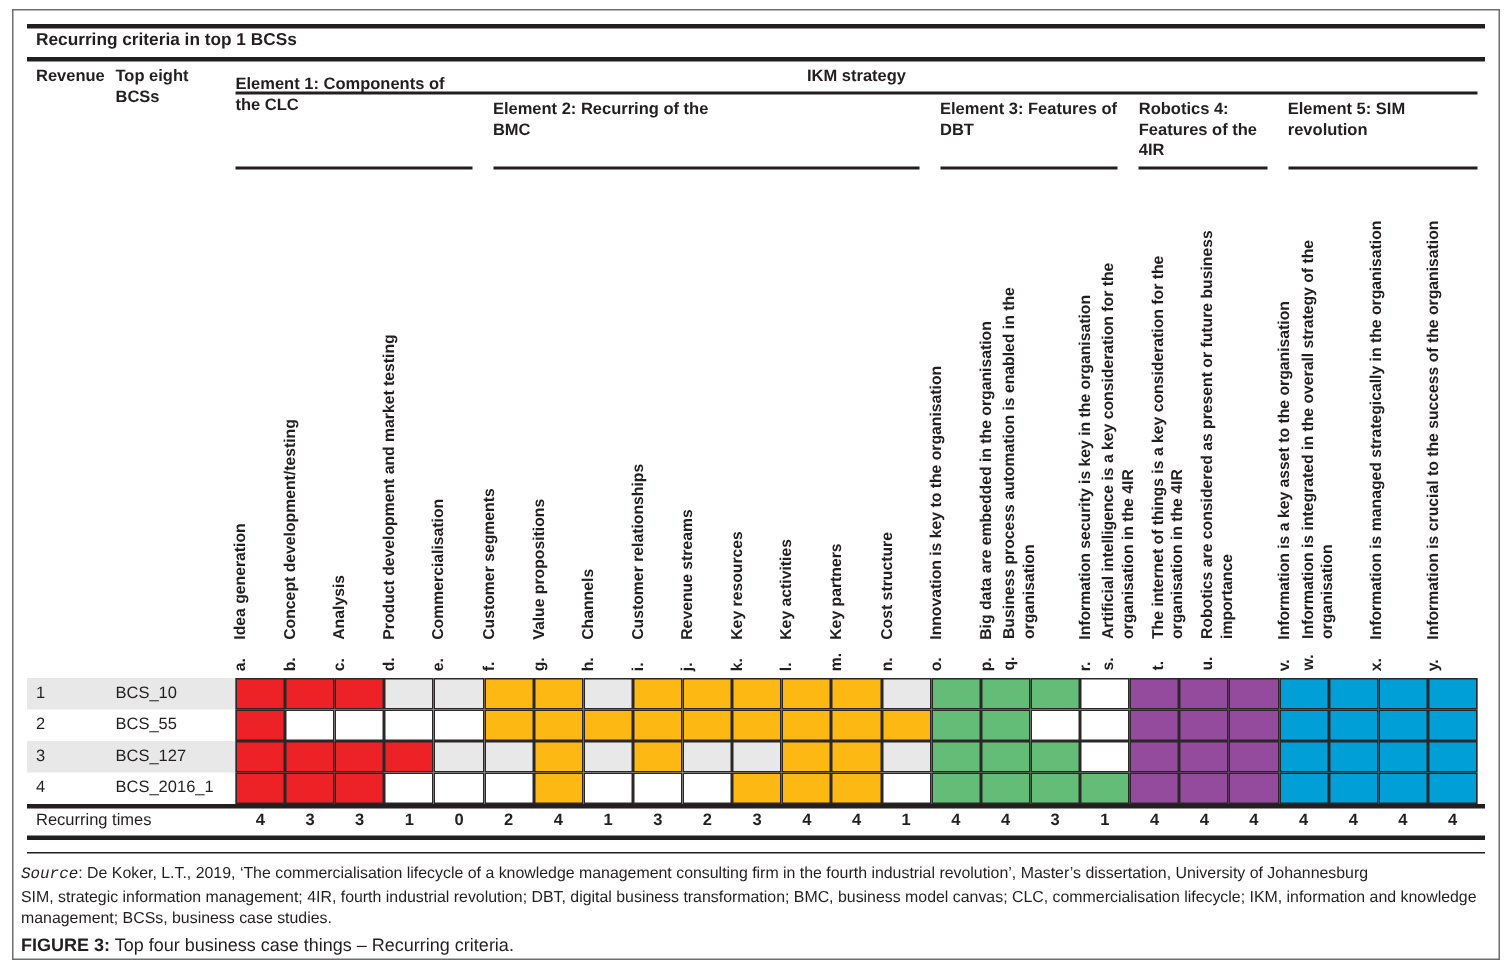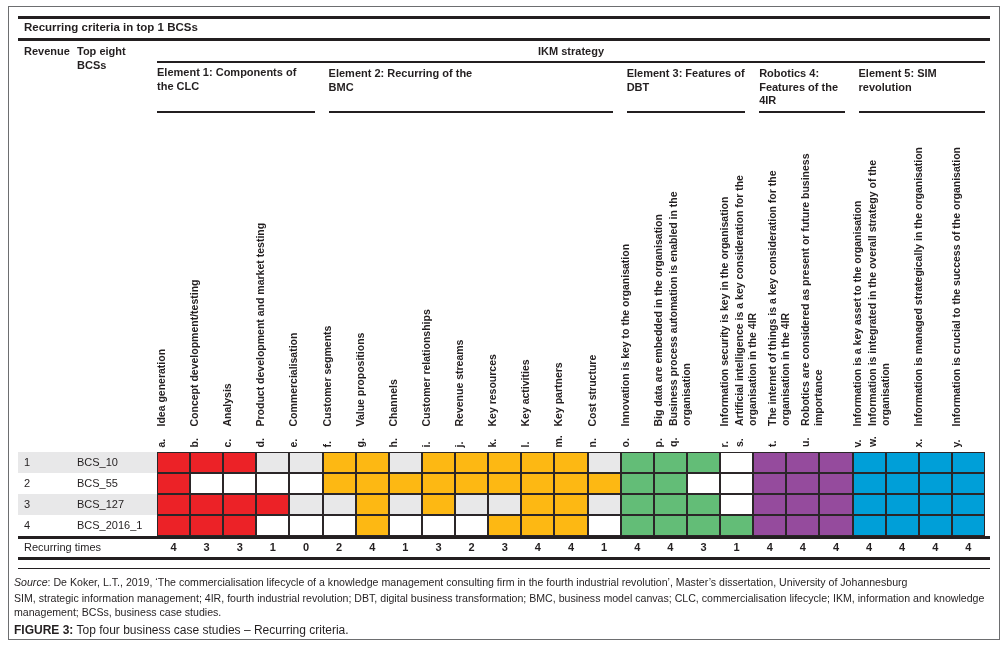--- a/index.html
+++ b/index.html
@@ -22,38 +22,38 @@
   .rletter { display:inline-block; width:21px; margin-left:-21px; }
   .stripe { position:absolute; left:18px; width:139px; height:21px; background:#E8E8E9; }
   .rownum  { position:absolute; left:24px; font-size:11px; line-height:21px; }
   .rowname { position:absolute; left:77px; font-size:11px; line-height:21px; }
   .cell { position:absolute; box-sizing:border-box; border:1px solid #2b2628; }
   .rnum { position:absolute; top:541px; text-align:center; font-size:11px; font-weight:bold; }
   .rectimes { position:absolute; left:24px; top:541px; font-size:11px; }
   .foot { position:absolute; left:14px; font-size:10.6px; line-height:13.5px; width:976px; }
   .caption { position:absolute; left:14px; top:623px; font-size:12px; }
   .caption .cb { font-weight:bold; }
-  .src-pre { font-style:italic; }
+  .src-pre { font-style:italic;font-family:Liberation Mono, monospace; }
 </style>
 </head>
 <body>
 
 <div class="frame"></div>
 
 <div class="rule" style="left:18px; top:16px; width:972px; height:2.5px;"></div>
 <div class="title">Recurring criteria in top 1 BCSs</div>
 <div class="rule" style="left:18px; top:38px; width:972px; height:2.5px;"></div>
 
 <div class="hdr" style="left:24px; top:45px;">Revenue</div>
 <div class="hdr" style="left:77px; top:45px; width:62px;">Top eight BCSs</div>
 <div class="ikm">IKM strategy</div>
 <div class="rule" style="left:157px; top:61px; width:828px; height:1.5px;"></div>
 
 <div id="group-headers">
-    <div class="hdr" style="left: 157px; top: 66px; width: 150px;">Element 1: Components of the CLC</div>
+    <div class="hdr" style="left: 157px; top: 50px; width: 150px;">Element 1: Components of the CLC</div>
     <div class="rule" style="left: 157px; top: 111px; height: 1.5px; width: 157.6px;"></div>
     <div class="hdr" style="left: 328.6px; top: 67px; width: 168px;">Element 2: Recurring of the BMC</div>
     <div class="rule" style="left: 328.6px; top: 111px; height: 1.5px; width: 284.08px;"></div>
     <div class="hdr" style="left: 626.68px; top: 67px; width: 126px;">Element 3: Features of DBT</div>
     <div class="rule" style="left: 626.68px; top: 111px; height: 1.5px; width: 118.48px;"></div>
     <div class="hdr" style="left: 759.16px; top: 67px; width: 84px;">Robotics 4: Features of the 4IR</div>
     <div class="rule" style="left: 759.16px; top: 111px; height: 1.5px; width: 85.36px;"></div>
     <div class="hdr" style="left: 858.52px; top: 67px; width: 104px;">Element 5: SIM revolution</div>
     <div class="rule" style="left: 858.52px; top: 111px; height: 1.5px; width: 126.48px;"></div>
   </div>
@@ -277,14 +277,14 @@
     <div class="rnum" style="left: 951.88px; width: 33.12px;">4</div>
   </div>
 <div class="rule" style="left:18px; top:557px; width:972px; height:2.5px;"></div>
 <div class="rule" style="left:18px; top:568px; width:972px; height:1px;"></div>
 
 <div class="foot" style="top:576px;">
   <span class="src-pre">Source</span><span>: De Koker, L.T., 2019, ‘The commercialisation lifecycle of a knowledge management consulting firm in the fourth industrial revolution’, Master’s dissertation, University of Johannesburg</span>
 </div>
 <div class="foot" style="top:592px;">SIM, strategic information management; 4IR, fourth industrial revolution; DBT, digital business transformation; BMC, business model canvas; CLC, commercialisation lifecycle; IKM, information and knowledge management; BCSs, business case studies.</div>
 <div class="caption">
-  <span class="cb">FIGURE 3:</span><span> Top four business case studies – Recurring criteria.</span>
+  <span class="cb">FIGURE 3:</span><span> Top four business case things – Recurring criteria.</span>
 </div>
 
 </body></html>

